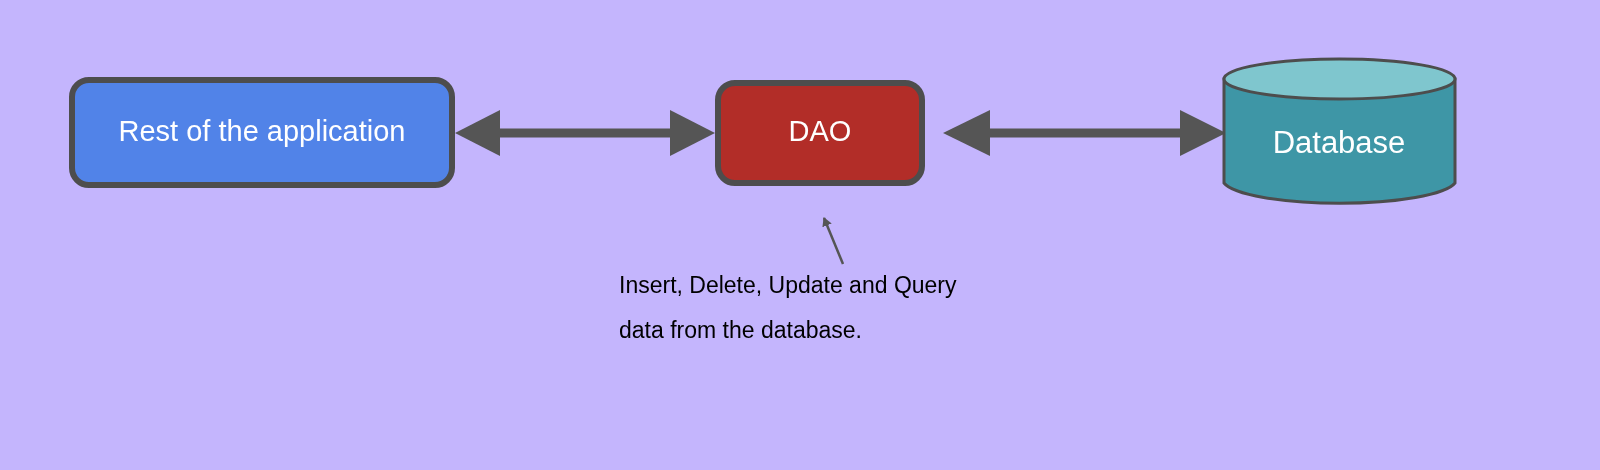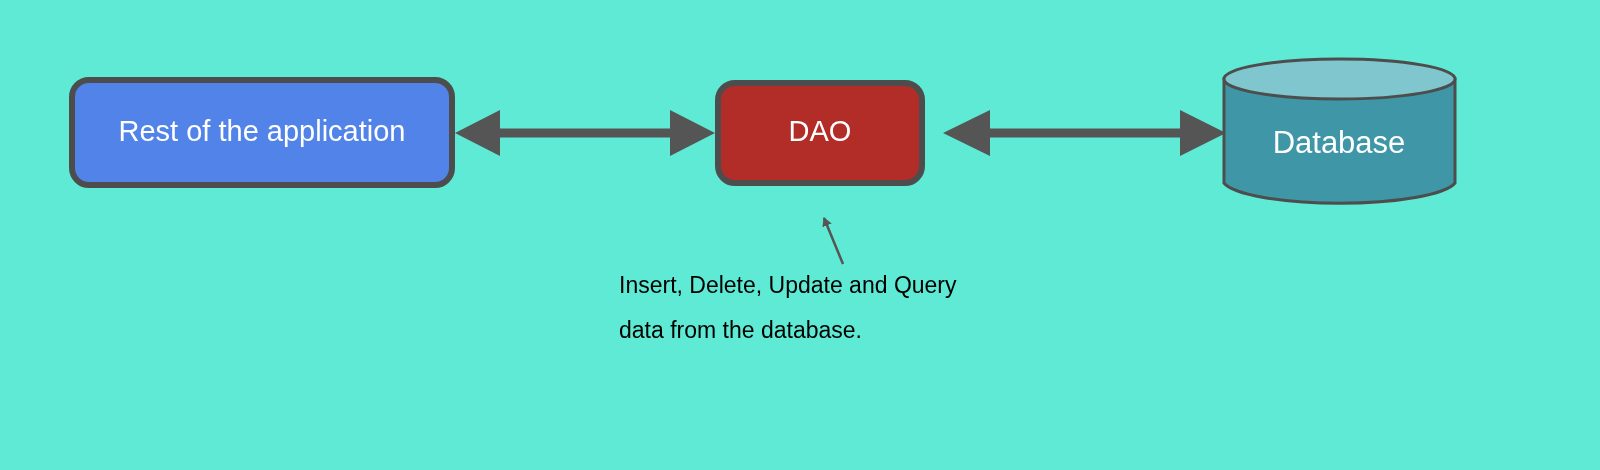--- a/index.html
+++ b/index.html
@@ -7,21 +7,21 @@
     padding: 0;
     background: #ffffff;
   }
   body {
     font-family: "Liberation Sans", sans-serif;
   }
   #canvas {
     position: relative;
     width: 1600px;
     height: 470px;
-    background: #5eead4;
+    background: #c4b5fd;
     overflow: hidden;
   }
   #diagram-svg {
     position: absolute;
     left: 0;
     top: 0;
     width: 1600px;
     height: 470px;
   }
   .node-label {

